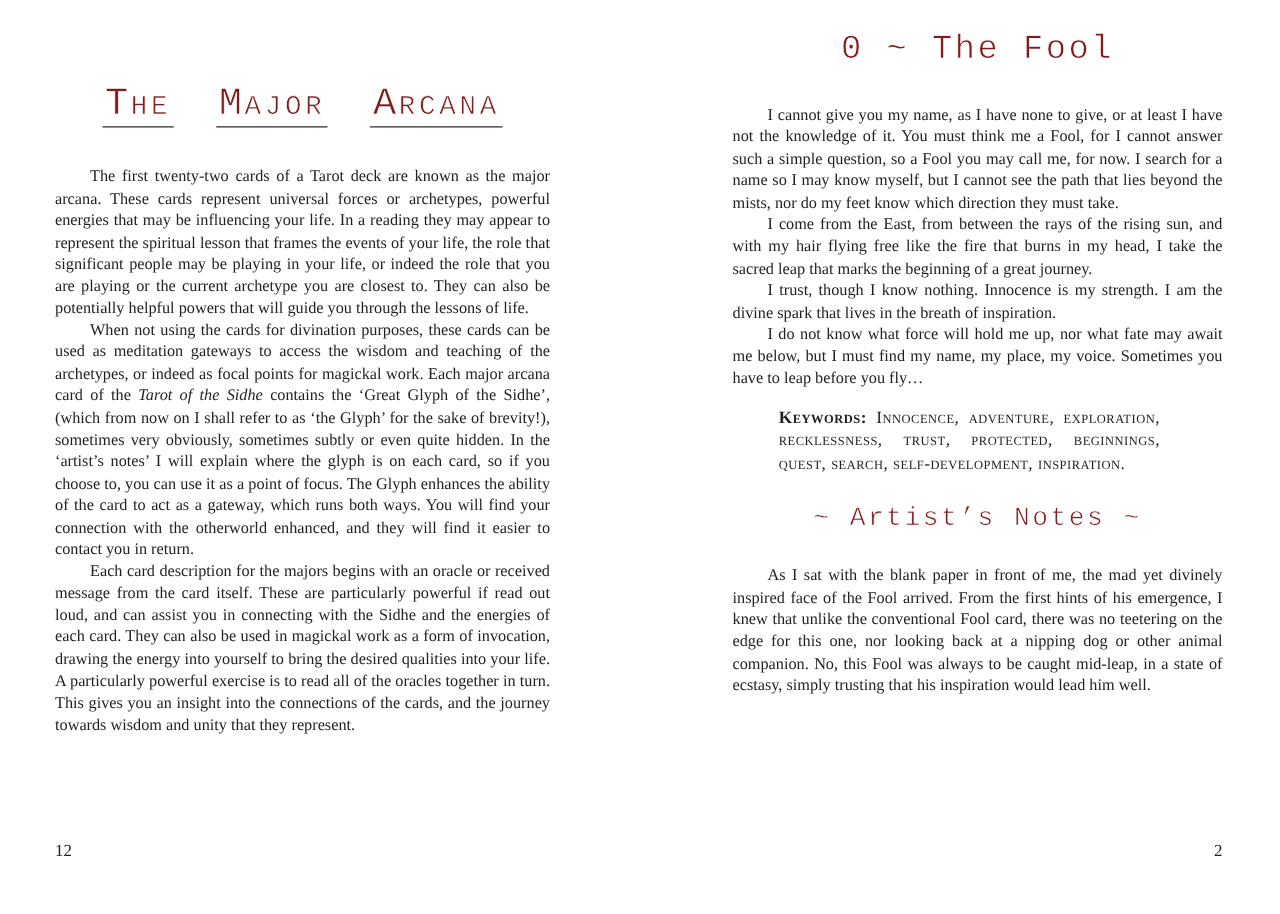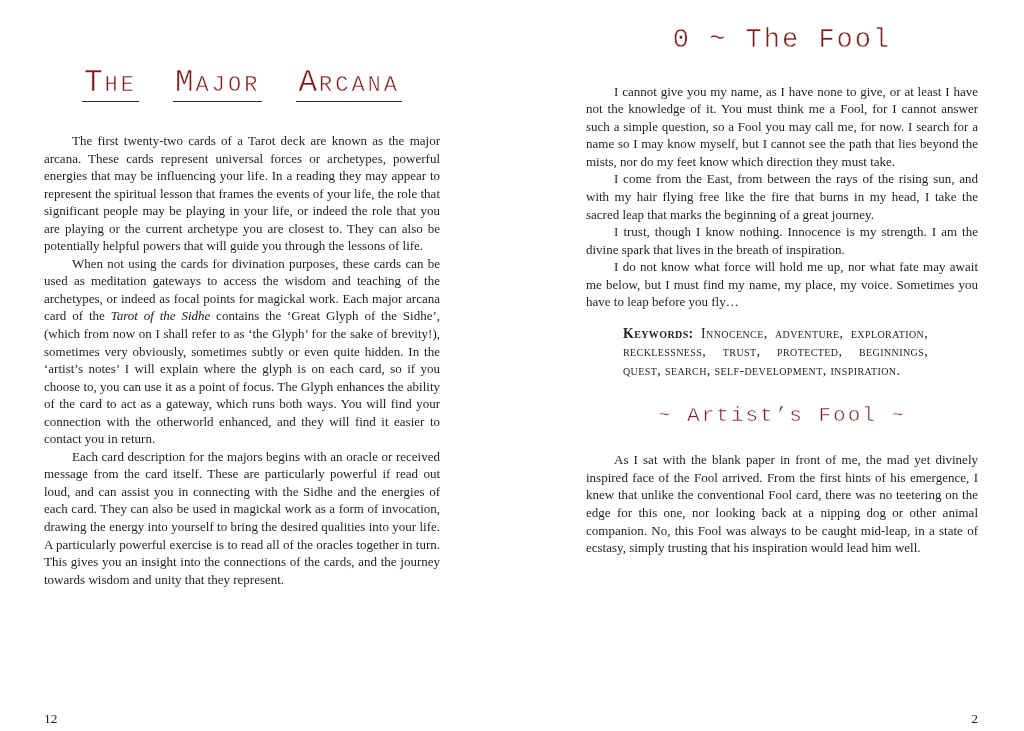--- a/index.html
+++ b/index.html
@@ -79,21 +79,21 @@
 
   .notes-heading {
     margin: 0 0 24px 0;
     text-align: center;
     font-size: 21px;
     line-height: 1.1;
   }
 
   .page-number {
     position: absolute;
-    top: 711px;
+    top: 673px;
     font-size: 13.5px;
     line-height: 16px;
     text-align: right;
   }
   .page-number.pn-left  { left: 0; }
   .page-number.pn-right { right: 0; }
 </style>
 </head>
 <body>
 
@@ -116,20 +116,20 @@
   <div class="page page-right">
     <h2 class="card-title display-font">0 ~ The Fool</h2>
 
     <p class="body-text">I cannot give you my name, as I have none to give, or at least I have not the knowledge of it. You must think me a Fool, for I cannot answer such a simple question, so a Fool you may call me, for now. I search for a name so I may know myself, but I cannot see the path that lies beyond the mists, nor do my feet know which direction they must take.</p>
     <p class="body-text">I come from the East, from between the rays of the rising sun, and with my hair flying free like the fire that burns in my head, I take the sacred leap that marks the beginning of a great journey.</p>
     <p class="body-text">I trust, though I know nothing. Innocence is my strength. I am the divine spark that lives in the breath of inspiration.</p>
     <p class="body-text">I do not know what force will hold me up, nor what fate may await me below, but I must find my name, my place, my voice. Sometimes you have to leap before you fly…</p>
 
     <p class="keywords-block"><span class="keywords-label">Keywords:</span> <span class="keywords-text">Innocence, adventure, exploration, recklessness, trust, protected, beginnings, quest, search, self-development, inspiration.</span></p>
 
-    <h3 class="notes-heading display-font">~ Artist’s Fool ~</h3>
+    <h3 class="notes-heading display-font">~ Artist’s Notes ~</h3>
 
     <p class="body-text">As I sat with the blank paper in front of me, the mad yet divinely inspired face of the Fool arrived. From the first hints of his emergence, I knew that unlike the conventional Fool card, there was no teetering on the edge for this one, nor looking back at a nipping dog or other animal companion. No, this Fool was always to be caught mid-leap, in a state of ecstasy, simply trusting that his inspiration would lead him well.</p>
 
     <div class="page-number pn-right">2</div>
   </div>
 
 </div>
 
 </body></html>

